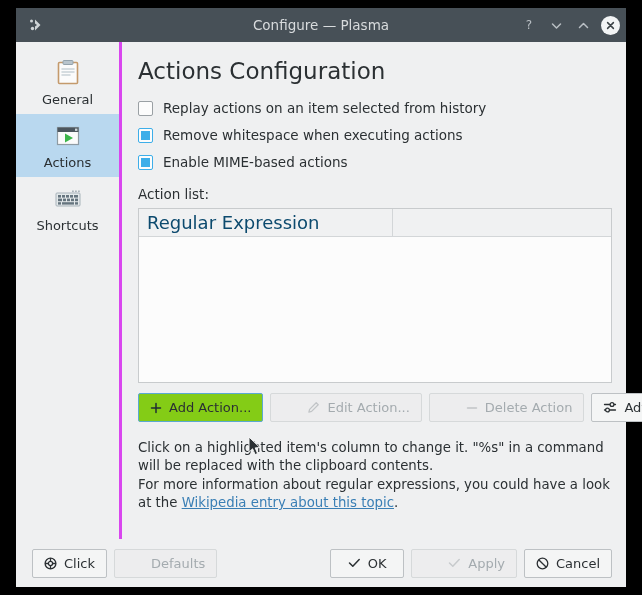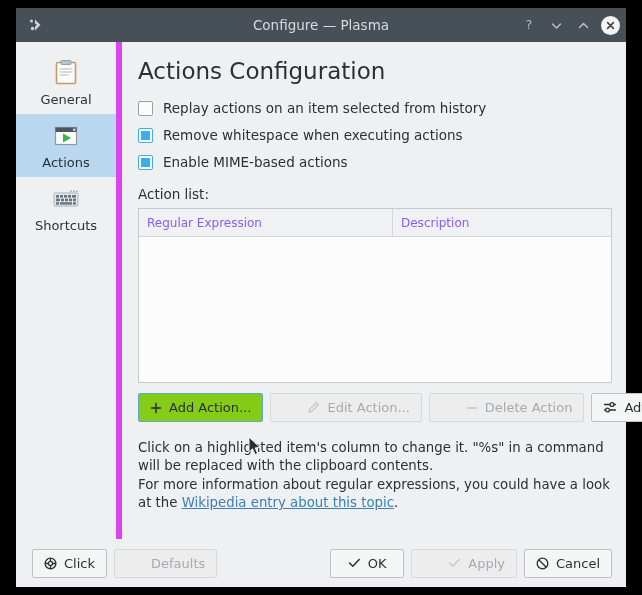--- a/index.html
+++ b/index.html
@@ -67,21 +67,21 @@
     flex: 1;
     display: flex;
     min-height: 0;
     background: #eff0f1;
   }
   
   #sidebar {
     width: 106px;
     flex: none;
     background: #eff0f1;
-    border-right: 6px solid #d946ef;
+    border-right: 3px solid #d946ef;
     padding-top: 9px;
   }
   .side-item {
     height: 63px;
     display: flex;
     flex-direction: column;
     align-items: center;
     justify-content: center;
     gap: 4px;
     cursor: default;
@@ -145,22 +145,22 @@
     min-height: 0;
   }
   #thead {
     display: flex;
     height: 28px;
     flex: none;
     background: #f0f1f2;
     border-bottom: 1px solid #d3d6d8;
   }
   .th {
-    font-size: 12px;
-    color: #8b5cf6;
+    font-size: 18px;
+    color: #0c4a6e;
     display: flex;
     align-items: center;
     padding: 0 8px;
     cursor: default;
   }
   .th.col1 { width: 254px; border-right: 1px solid #d3d6d8; }
   .th.col2 { flex: 1; }
   #tbody { flex: 1; background: #fcfcfc; }
   
   #actionbar {
@@ -342,21 +342,20 @@
       <div class="cbrow">
         <span class="cbox checked"></span>
         <span class="cblabel">Enable MIME-based actions</span>
       </div>
 
       <div id="action-list-label">Action list:</div>
 
       <div id="table">
         <div id="thead">
           <div class="th col1">Regular Expression</div>
-          <div class="th col2">Description</div>
         </div>
         <div id="tbody"></div>
       </div>
 
       <div id="actionbar">
 
         <div class="btn primary-hover">
           <span class="bico">
             <svg width="12" height="12" viewBox="0 0 12 12">
                 <path d="M6 1.5 V10.5 M1.5 6 H10.5" stroke="#1f2d35" stroke-width="1.5" stroke-linecap="round"></path>

